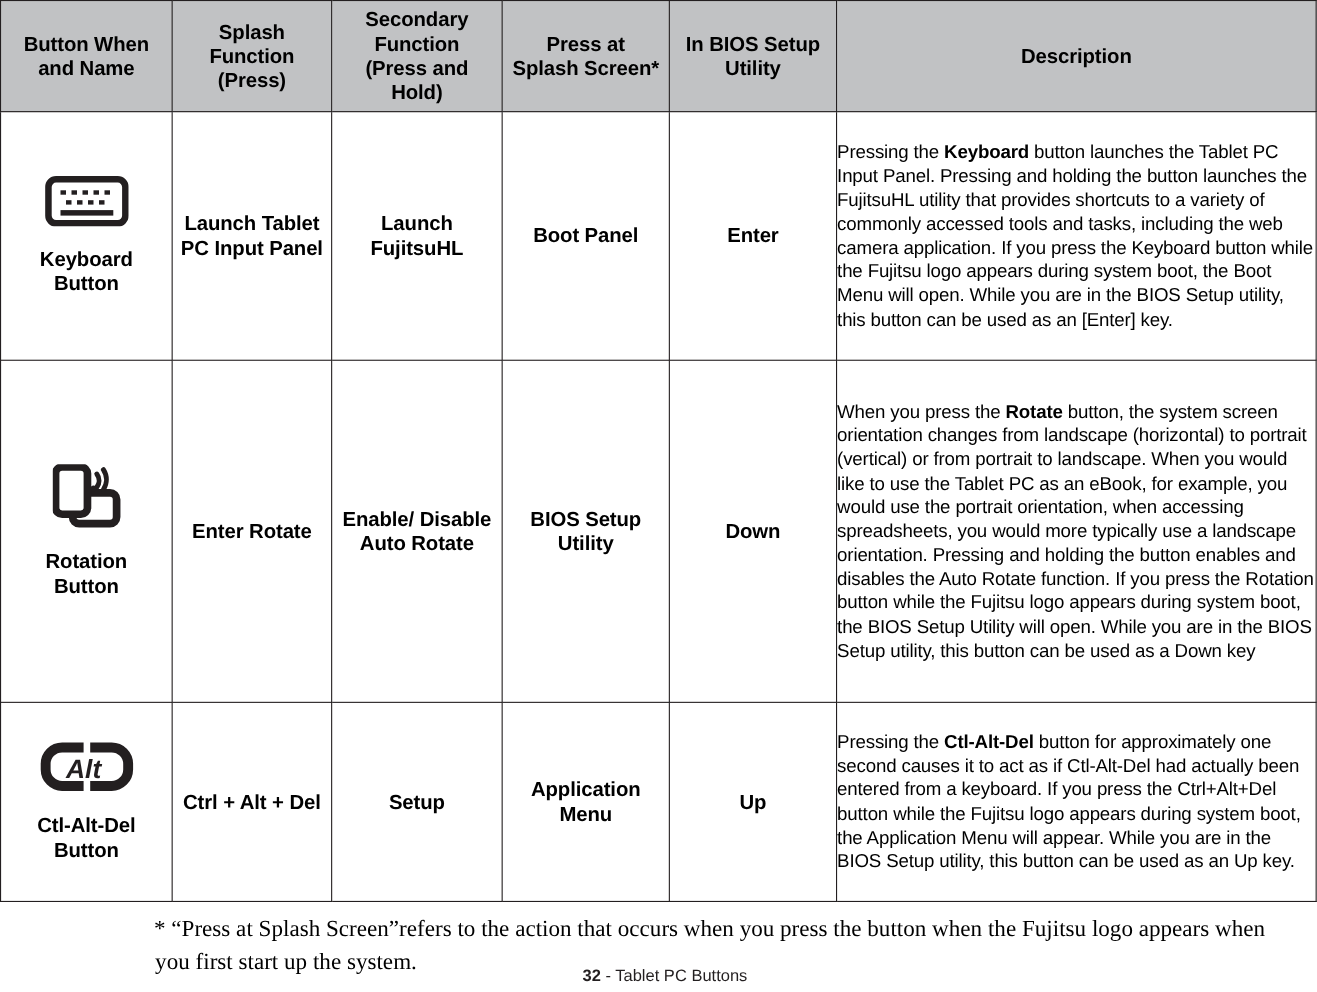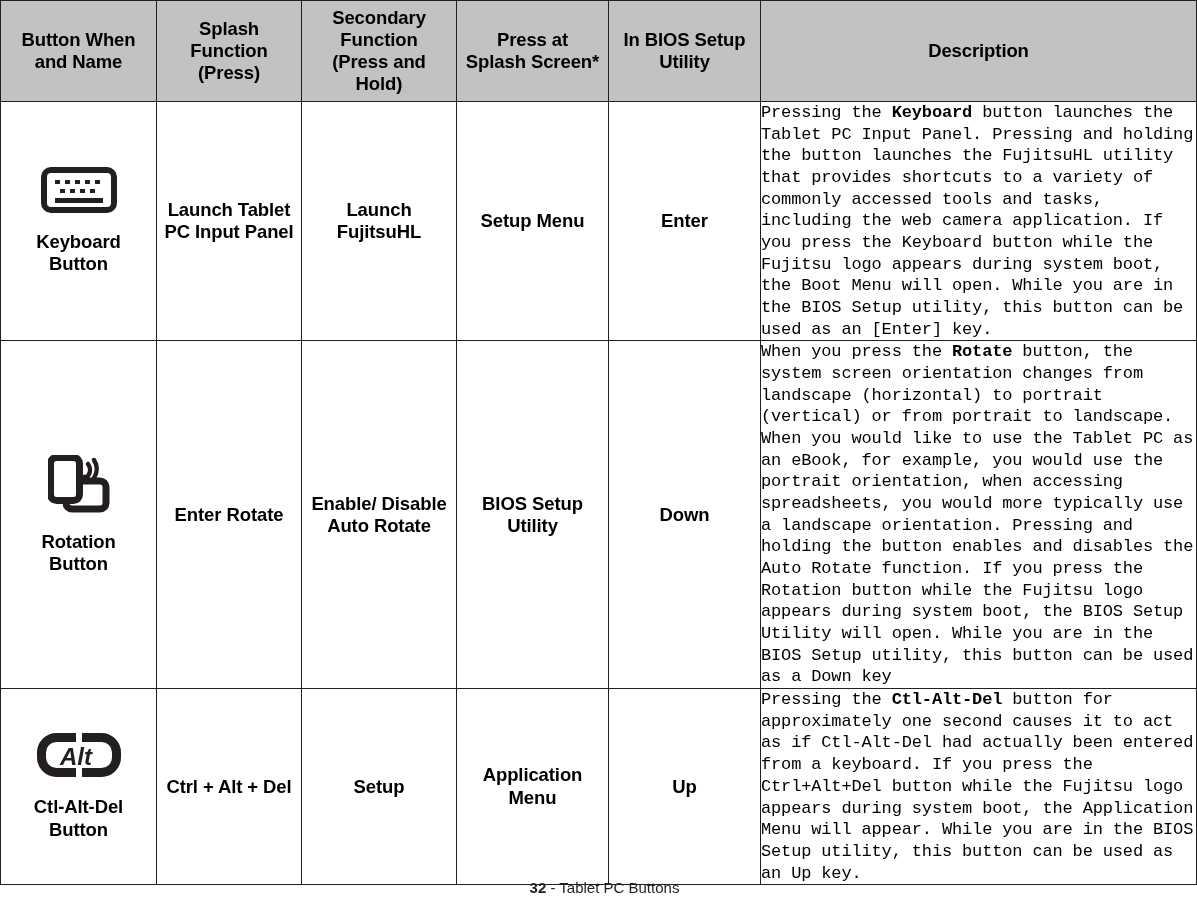--- a/index.html
+++ b/index.html
@@ -67,21 +67,20 @@
     letter-spacing: -0.1px;
   }
   .cell-desc {
     text-align: left;
     vertical-align: top;
     font-size: 17px;
     font-weight: normal;
     line-height: 1.275;
     padding: 7px 8px 7px 10px;
     letter-spacing: -0.15px;
-    font-family: Liberation Mono, monospace;
   }
   .cell-desc b { font-weight: bold; }
 
   .cell-icon {
     text-align: center;
     vertical-align: middle;
     padding: 6px 4px;
   }
   .icon-wrap {
     display: flex;
@@ -201,21 +200,21 @@
               </svg>
             </span>
             <div class="icon-label">
               <span>Keyboard</span><br>
               <span>Button</span>
             </div>
           </div>
         </td>
         <td class="cell-center">Launch Tablet PC Input Panel</td>
         <td class="cell-center">Launch FujitsuHL</td>
-        <td class="cell-center">Setup Menu</td>
+        <td class="cell-center">Boot Panel</td>
         <td class="cell-center">Enter</td>
         <td class="cell-desc"><span>Pressing the </span><b>Keyboard</b><span> button launches the Tablet PC Input Panel. Pressing and holding the button launches the FujitsuHL utility that provides shortcuts to a variety of commonly accessed tools and tasks, including the web camera application. If you press the Keyboard button while the Fujitsu logo appears during system boot, the Boot Menu will open. While you are in the BIOS Setup utility, this button can be used as an [Enter] key.</span></td>
       </tr>
 
       <tr class="row-rotate">
         <td class="cell-icon">
           <div class="icon-wrap">
             <span class="icon-glyph">
               <svg width="62" height="58" viewBox="0 0 62 58" xmlns="http://www.w3.org/2000/svg">
 
@@ -274,18 +273,19 @@
         <td class="cell-center">Ctrl + Alt + Del</td>
         <td class="cell-center">Setup</td>
         <td class="cell-center">Application Menu</td>
         <td class="cell-center">Up</td>
         <td class="cell-desc"><span>Pressing the </span><b>Ctl-Alt-Del</b><span> button for approximately one second causes it to act as if Ctl-Alt-Del had actually been entered from a keyboard. If you press the Ctrl+Alt+Del button while the Fujitsu logo appears during system boot, the Application Menu will appear. While you are in the BIOS Setup utility, this button can be used as an Up key.</span></td>
       </tr>
 
     </tbody>
   </table>
 
+  <p class="footnote">* “Press at Splash Screen”refers to the action that occurs when you press the button when the Fujitsu logo appears when you first start up the system.</p>
 
   <div class="page-footer">
     <span class="pg-num">32</span><span class="pg-sep"> - </span><span class="pg-title">Tablet PC Buttons</span>
   </div>
 
 </div>
 
 </body></html>

